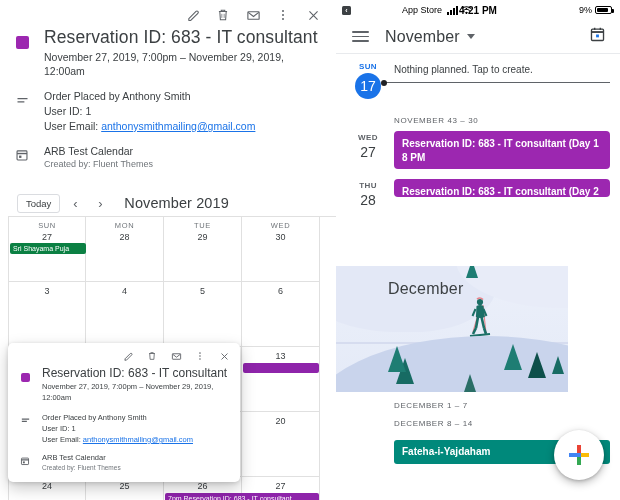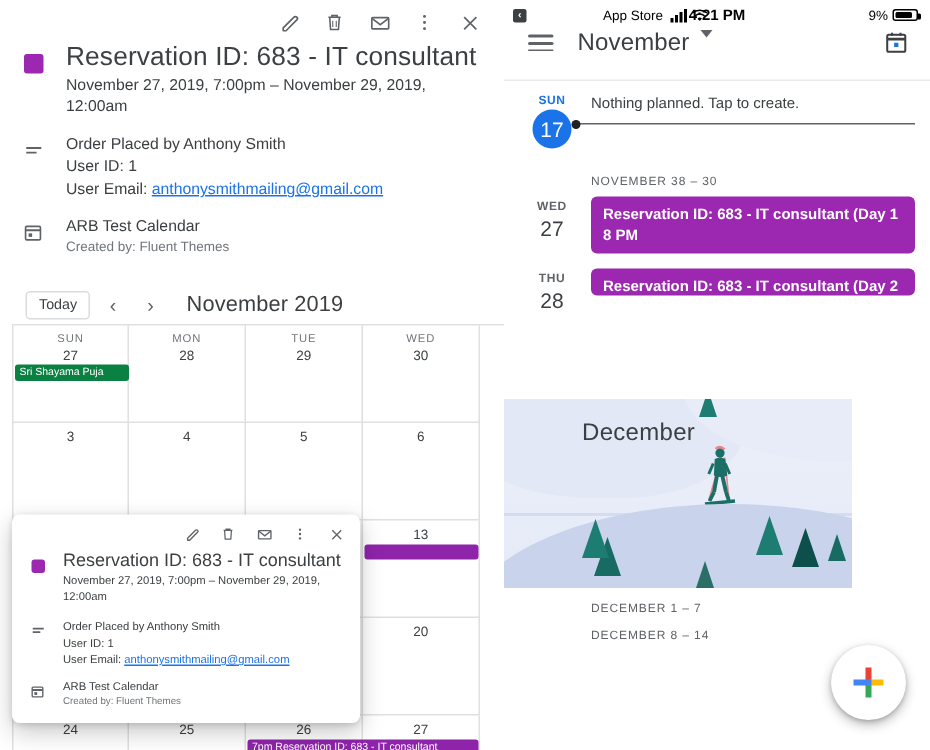--- a/index.html
+++ b/index.html
@@ -136,21 +136,21 @@
     position: relative; padding: 1px;
   }
   .batt::after {
     content: ''; position: absolute; right: -3px; top: 2px;
     width: 2px; height: 4px; background: #000; border-radius: 0 1px 1px 0;
   }
   .batt i { display: block; height: 100%; width: 85%; background: #000; border-radius: 1px; }
 
   
   .appbar {
-    height: 34px; display: flex; padding: 0 14px 0 16px;
+    height: 34px; display: flex; align-items: center; padding: 0 14px 0 16px;
     border-bottom: 1px solid #e8eaed;
   }
   .hamburger { width: 17px; cursor: pointer; }
   .hamburger span { display: block; height: 1.6px; background: #5f6368; margin: 3.2px 0; border-radius: 1px; }
   .appbar-title {
     margin-left: 16px; font-size: 16px; color: #3c4043; letter-spacing: .1px;
   }
   .caret {
     margin-left: 7px; width: 0; height: 0; border-left: 4.5px solid transparent;
     border-right: 4.5px solid transparent; border-top: 5px solid #5f6368; cursor: pointer;
@@ -544,21 +544,21 @@
         <div class="today-col">
           <div class="today-dow">SUN</div>
           <div class="today-circle">17</div>
         </div>
         <div class="today-right">
           <div class="nothing-text">Nothing planned. Tap to create.</div>
           <div class="nothing-line"></div>
         </div>
       </div>
 
-      <div class="week-label">NOVEMBER 38 – 30</div>
+      <div class="week-label">NOVEMBER 43 – 30</div>
 
       <div id="agenda-rows">
           <div class="agenda-row">
             <div class="ag-date">
               <div class="ag-dow">WED</div>
               <div class="ag-num">27</div>
             </div>
             <div class="ag-chip two-line" style="background: rgb(156, 39, 176);">
               <div>Reservation ID: 683 - IT consultant (Day 1</div>
               <div>8 PM</div>
@@ -601,20 +601,21 @@
       <div class="tree dark" style="right:22px; bottom:14px;"></div>
       <div class="tree mid" style="right:46px; bottom:22px;"></div>
       <div class="tree small" style="right:4px; bottom:18px;"></div>
       <div class="tree small dark" style="left:128px; bottom:0px; border-bottom-color:#2a6e66;"></div>
       <div class="tree small mid" style="right:90px; top:-6px;"></div>
     </div>
 
     <div class="dec-list">
       <div class="dec-week">DECEMBER 1 – 7</div>
       <div class="dec-week">DECEMBER 8 – 14</div>
+      <div class="dec-event">Fateha-i-Yajdaham</div>
     </div>
 
     <div class="fab">
       <div class="plus">
         <span class="v v-top"></span>
           <span class="v v-bot"></span>
         <span class="h h-left"></span>
           <span class="h h-right"></span>
         <span class="ctr"></span>
       </div>

